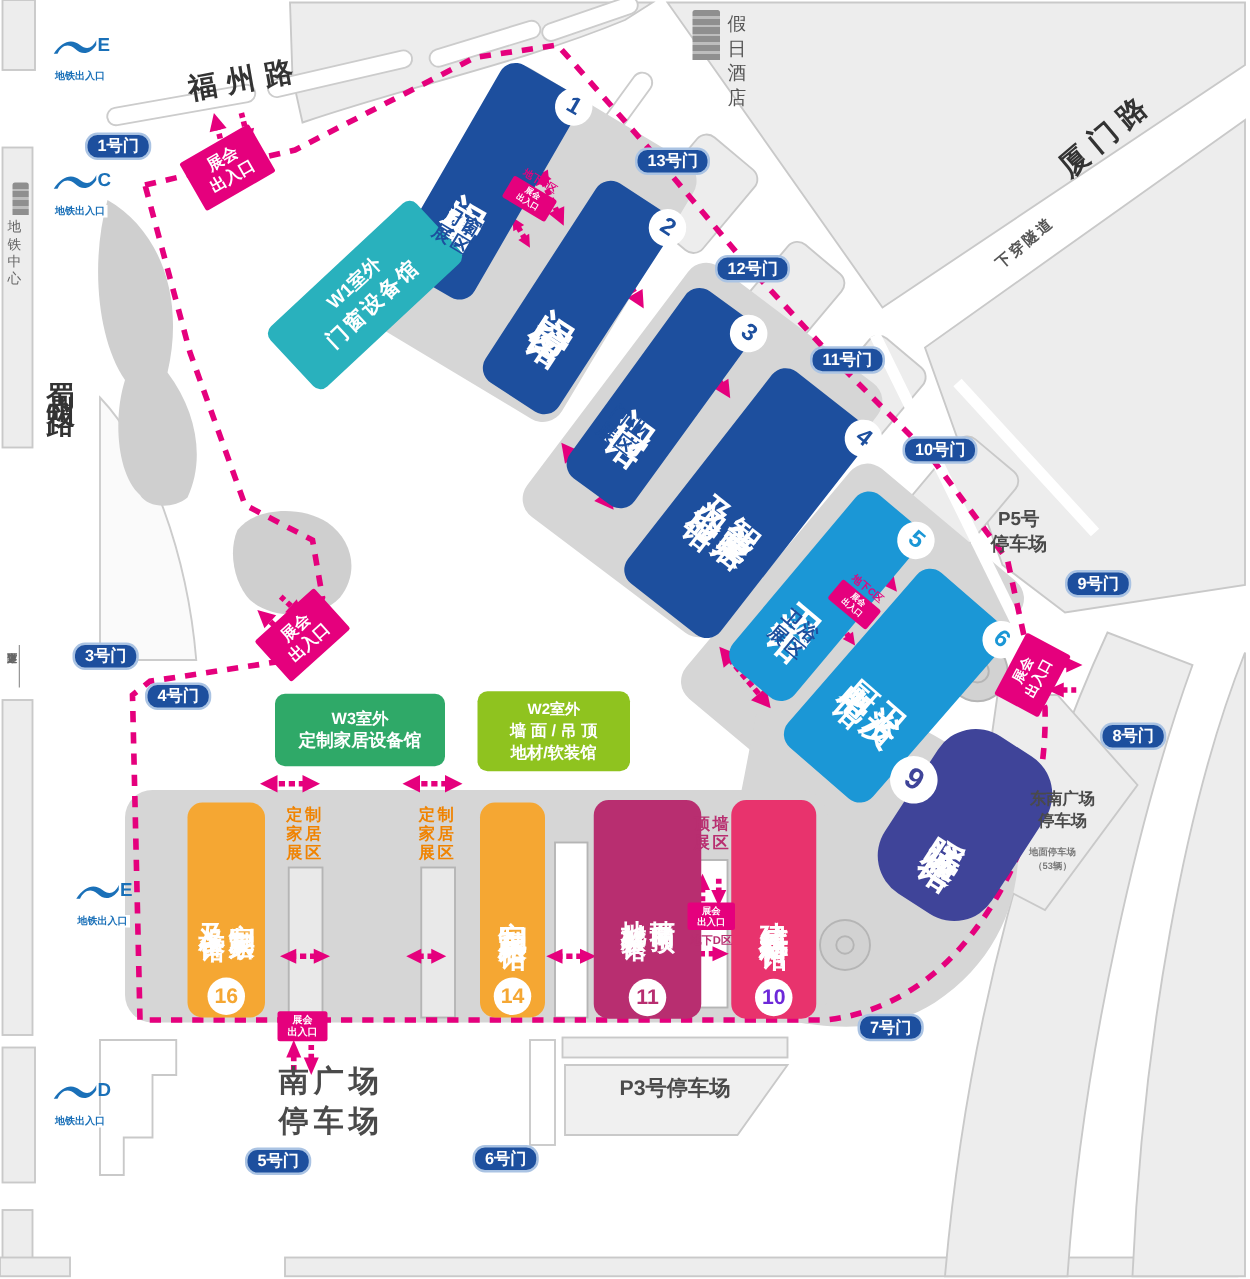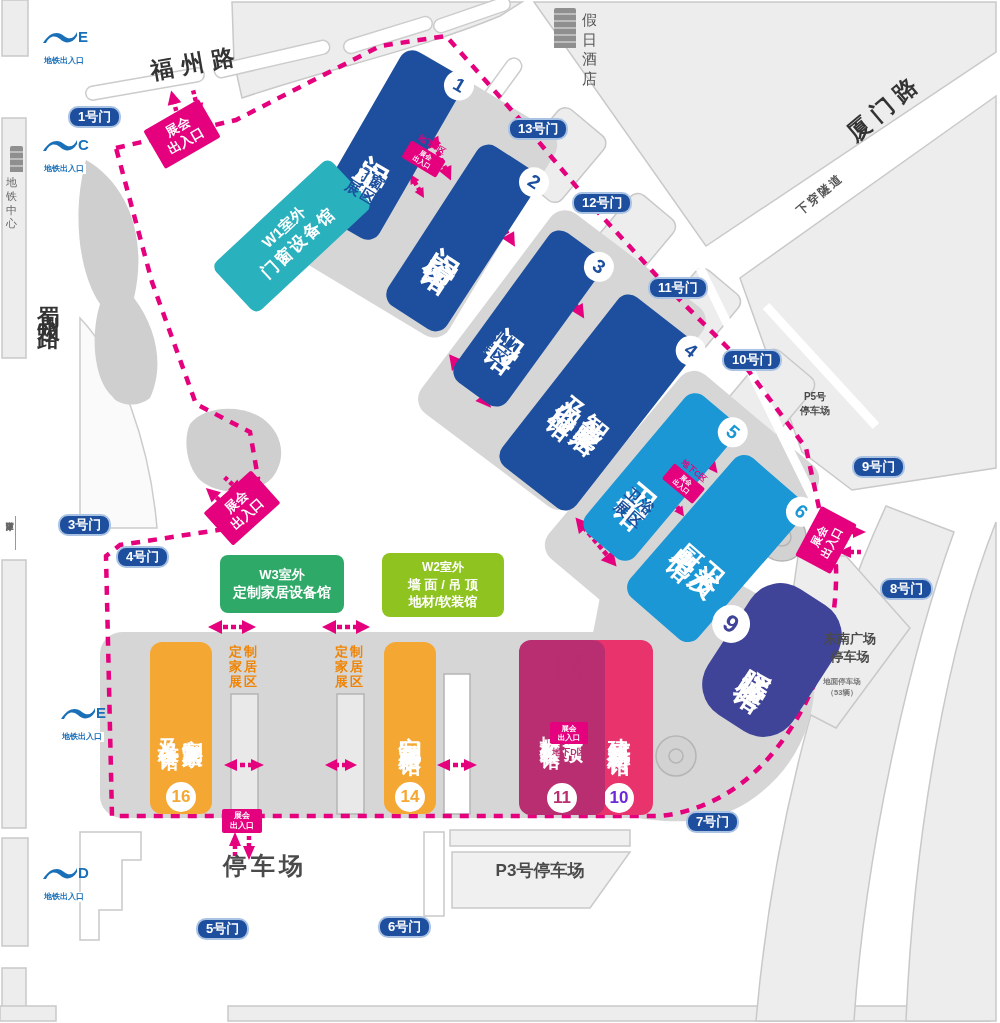--- a/index.html
+++ b/index.html
@@ -9,21 +9,21 @@
   svg.bg{position:absolute;left:0;top:0;}
   
   .hall{position:absolute;border-radius:14px;color:#fff;font-weight:bold;
         display:flex;align-items:center;justify-content:center;}
   .hall .vt{writing-mode:vertical-rl;text-orientation:upright;line-height:1;letter-spacing:6px;}
   .hall .vt div{margin:0 3px;}
   .c-blue{background:#1d4f9e;}  .t-blue{color:#1d4f9e;}
   .c-lblue{background:#1b97d6;} .t-lblue{color:#1b97d6;}
   .c-indigo{background:#3f4499;}.t-indigo{color:#3f4499;}
   .c-pink{background:#e8336d;}  .t-pink{color:#6d28d9;}
-  .c-mag{background:#b82e70;margin-left:44px;}   .t-mag{color:#b82e70;}
+  .c-mag{background:#b82e70;}   .t-mag{color:#b82e70;}
   .c-orange{background:#f5a733;}.t-orange{color:#f5a733;}
   .num{position:absolute;background:#fff;border-radius:50%;width:30px;height:30px;
        display:flex;align-items:center;justify-content:center;font-weight:bold;font-size:19px;}
   
   .pill{position:absolute;background:#1d4f9e;color:#fff;font-size:13px;font-weight:bold;
         padding:1px 8px;border-radius:10px;border:2px solid #aac3e3;white-space:nowrap;line-height:1.25;}
   
   .pkbox{position:absolute;background:#e5007d;color:#fff;font-weight:bold;text-align:center;
          display:flex;flex-direction:column;justify-content:center;line-height:1.25;border-radius:2px;}
   
@@ -302,21 +302,21 @@
   <div class="pill" style="left:68px;top:106px;">1号门</div>
   <div class="pill" style="left:58px;top:514px;">3号门</div>
   <div class="pill" style="left:116px;top:546px;">4号门</div>
   <div class="pill" style="left:196px;top:918px;">5号门</div>
   <div class="pill" style="left:378px;top:916px;">6号门</div>
   <div class="pill" style="left:686px;top:811px;">7号门</div>
   <div class="pill" style="left:880px;top:578px;">8号门</div>
   <div class="pill" style="left:852px;top:456px;">9号门</div>
   <div class="pill" style="left:722px;top:349px;">10号门</div>
   <div class="pill" style="left:648px;top:277px;">11号门</div>
-  <div class="pill" style="left:572px;top:192px;">12号门</div>
+  <div class="pill" style="left:572px;top:204px;">12号门</div>
   <div class="pill" style="left:508px;top:118px;">13号门</div>
 
   <div class="hall c-blue" style="left:355px;top:50px;width:70px;height:190px;font-size:32px;transform:rotate(30deg);">
     <div class="vt">
         <div>门窗馆</div>
       </div>
     <div class="num t-blue" style="top:-6px;right:-10px;">1</div>
   </div>
   <div class="hall c-blue" style="left:427px;top:143px;width:70px;height:190px;font-size:32px;transform:rotate(33deg);">
     <div class="vt">
@@ -381,21 +381,21 @@
       <div>定制家居</div>
       <div>及设备馆</div>
     </div>
     <div class="num t-orange" style="bottom:2px;left:50%;margin-left:-15px;font-size:17px;">16</div>
   </div>
 
   <div class="wbox" style="left:212px;top:203px;width:160px;height:66px;background:#29b1bd;transform:rotate(-43deg);">
     <div style="font-size:15px;">W1室外</div>
     <div style="font-size:17px;letter-spacing:2px;">门窗设备馆</div>
   </div>
-  <div class="wbox" style="left:220px;top:555px;width:124px;height:58px;background:#2fa968;">
+  <div class="wbox" style="left:220px;top:555px;width:136px;height:58px;background:#2fa968;">
     <div style="font-size:13px;">W3室外</div>
     <div style="font-size:14px;">定制家居设备馆</div>
   </div>
   <div class="wbox" style="left:382px;top:553px;width:122px;height:64px;background:#8fc31f;">
     <div style="font-size:12px;">W2室外</div>
     <div style="font-size:13px;">墙 面 / 吊 顶</div>
     <div style="font-size:13px;">地材/软装馆</div>
   </div>
 
   <div class="zone t-blue" style="left:340px;top:168px;width:52px;font-size:15px;transform:rotate(31deg);">
@@ -456,29 +456,30 @@
         <div>出入口</div>
     </div>
   </div>
   <div class="pkbox" style="left:550px;top:722px;width:38px;height:22px;font-size:7.5px;">
     <div>展会</div>
       <div>出入口</div>
   </div>
   <div class="abs" style="left:544px;top:746px;width:50px;text-align:center;color:#b82e70;font-size:9px;font-weight:bold;">地下D区</div>
 
   <div class="parking" style="left:470px;top:860px;width:140px;font-size:17px;">P3号停车场</div>
-  <div class="parking" style="left:780px;top:390px;width:70px;font-size:10px;">
+  <div class="parking" style="left:780px;top:406px;width:70px;font-size:15px;">
     <div>P5号</div>
       <div>停车场</div>
   </div>
   <div class="parking" style="left:800px;top:630px;width:100px;font-size:13px;">
     <div>东南广场</div>
       <div>停车场</div>
   </div>
   <div class="small-note" style="left:806px;top:654px;width:72px;font-size:7.5px;margin-top:23px;">
     <div>地面停车场</div>
       <div>（53辆）</div>
   </div>
   <div class="parking" style="left:195px;top:850px;width:140px;font-size:24px;letter-spacing:4px;">
+    <div>南广场</div>
       <div>停车场</div>
   </div>
 
 </div>
 
 </body></html>

